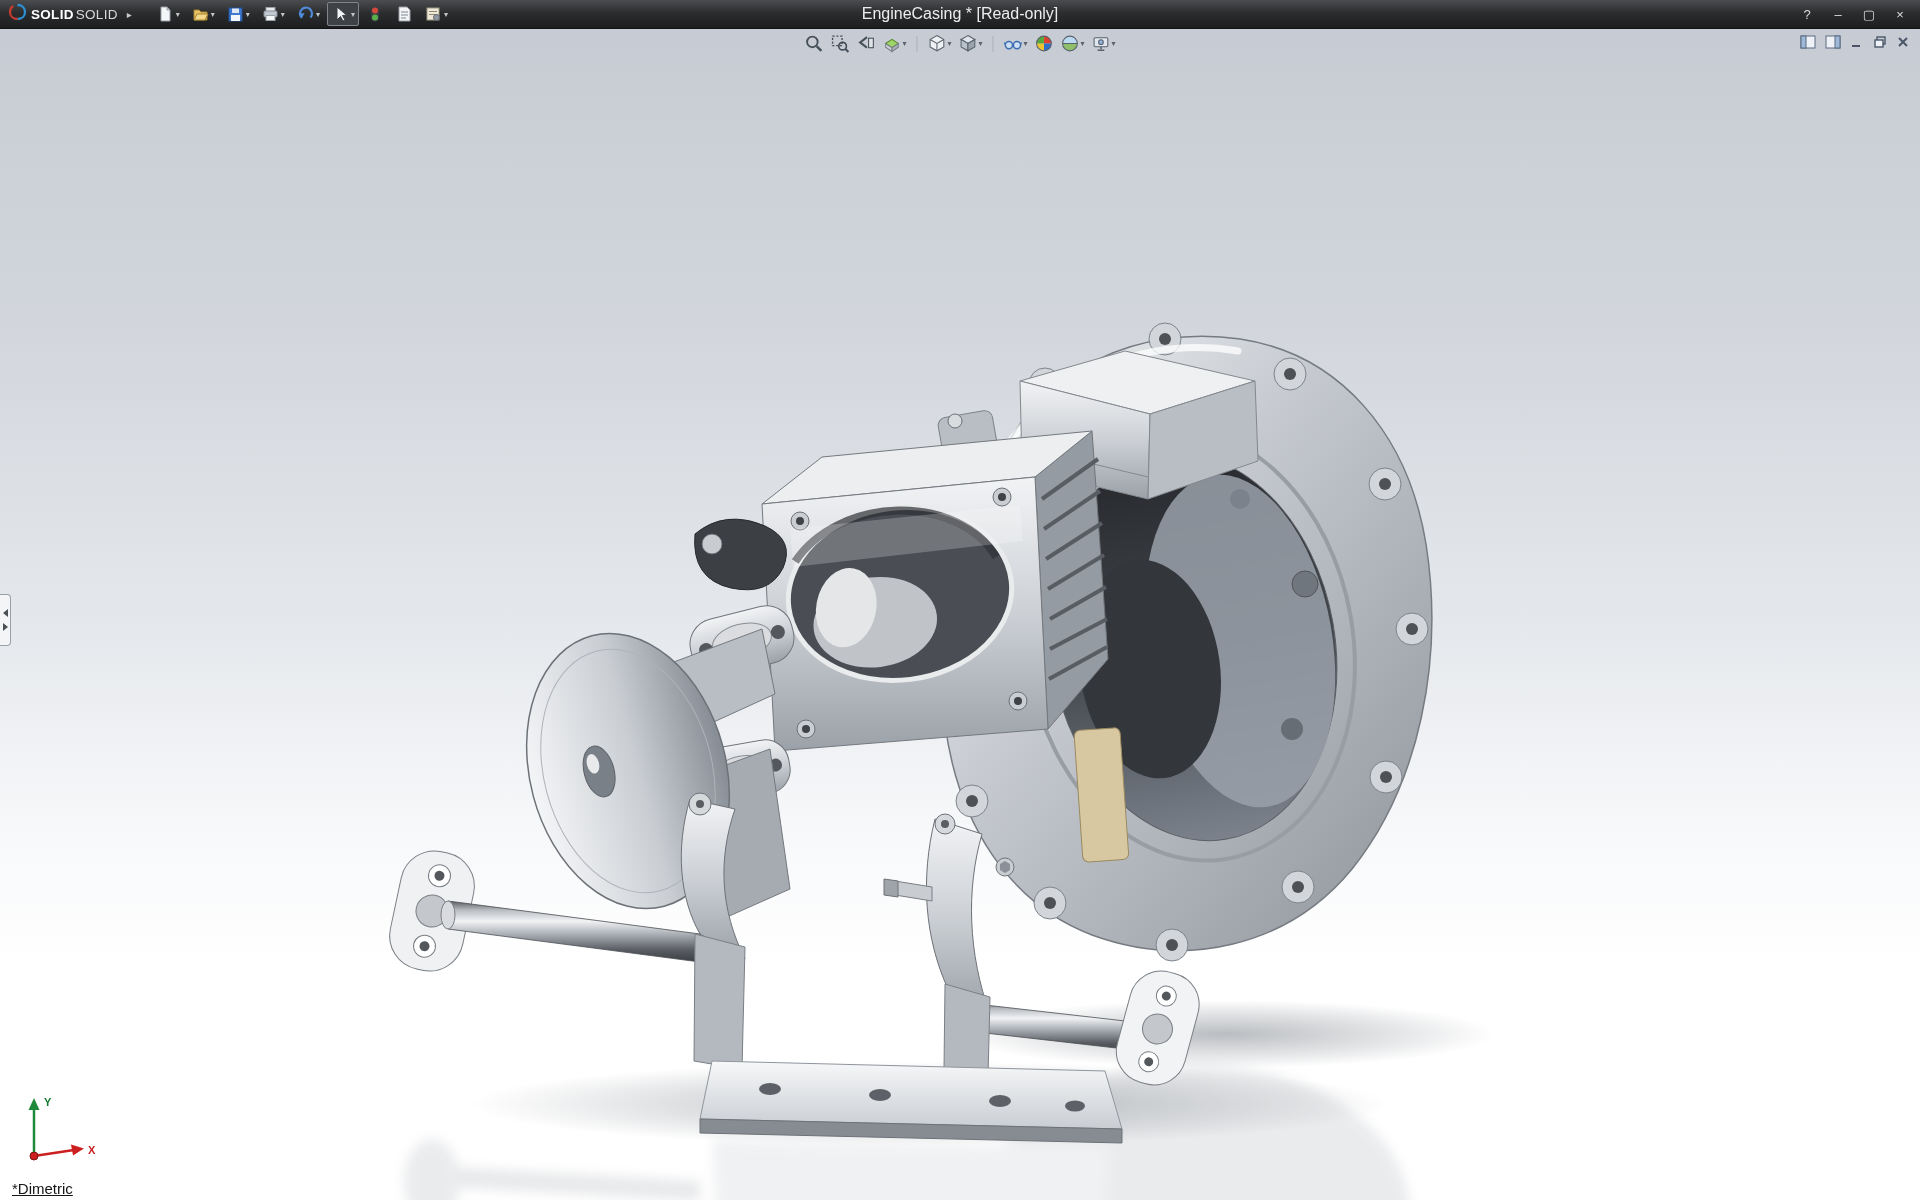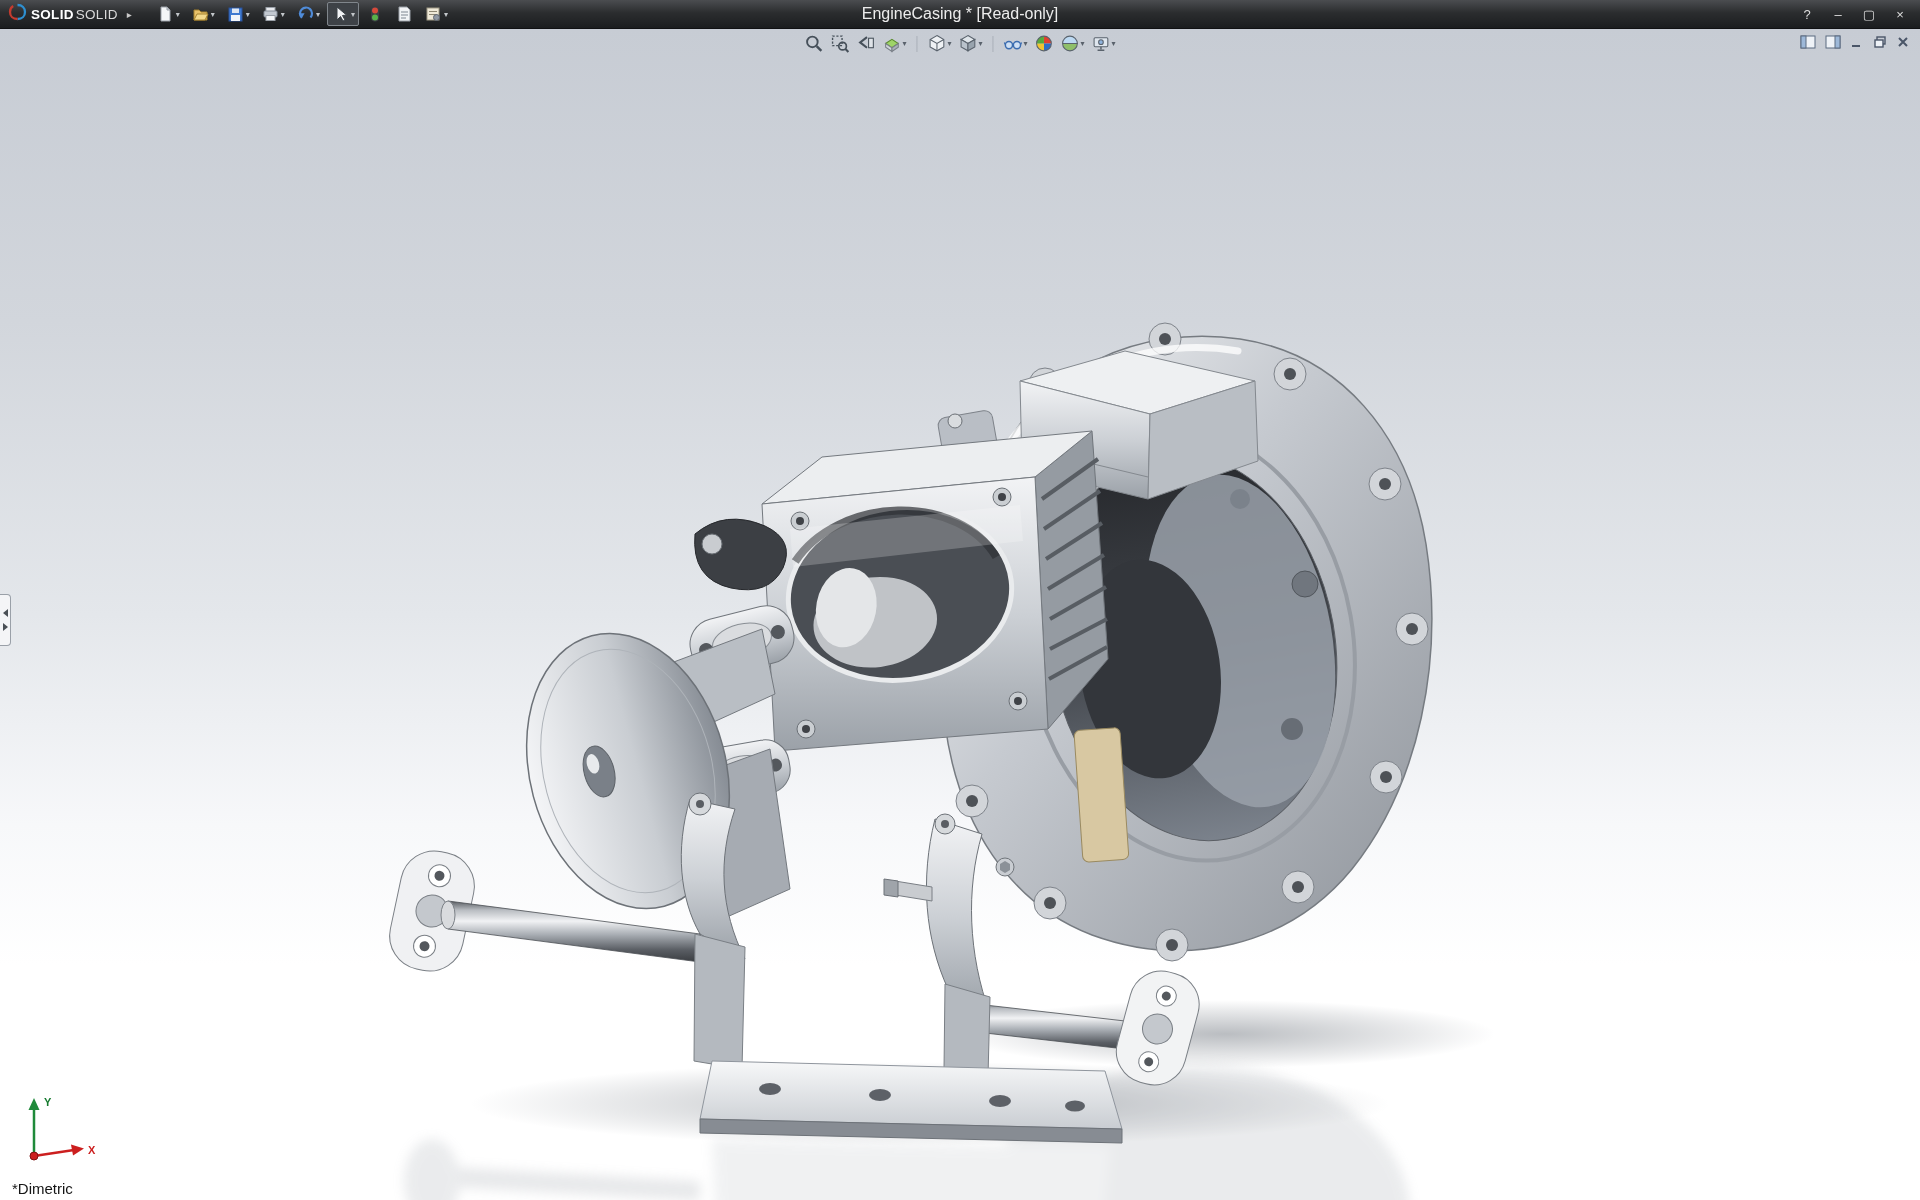--- a/index.html
+++ b/index.html
@@ -34,21 +34,21 @@
   .hsep { width:1px; height:16px; background:#aab0b8; margin:0 3px; }
   .hdd { font-size:8px; color:#59616b; }
 
   .doc-controls { position:absolute; top:6px; right:10px; display:flex; gap:9px; align-items:center; z-index:20; }
 
   .flyout { position:absolute; top:565px; left:0; width:11px; height:52px; background:#f4f5f7;
     border:1px solid #9aa0a8; border-left:none; border-radius:0 4px 4px 0;
     display:flex; flex-direction:column; align-items:center; justify-content:center; gap:4px; z-index:20; }
 
   .triad { position:absolute; left:16px; bottom:26px; z-index:15; }
-  .view-label { position:absolute; left:12px; bottom:3px; font-size:15px; color:#151515; z-index:15; }
+  .view-label { position:absolute; left:12px; bottom:3px; font-size:15px; color:#151515; z-index:15;text-decoration:underline; }
 </style>
 </head>
 <body>
 
 <div class="app">
 
   <div class="titlebar">
     <div class="brand">
       <span>
         <svg width="19" height="18" viewBox="0 0 19 18">

